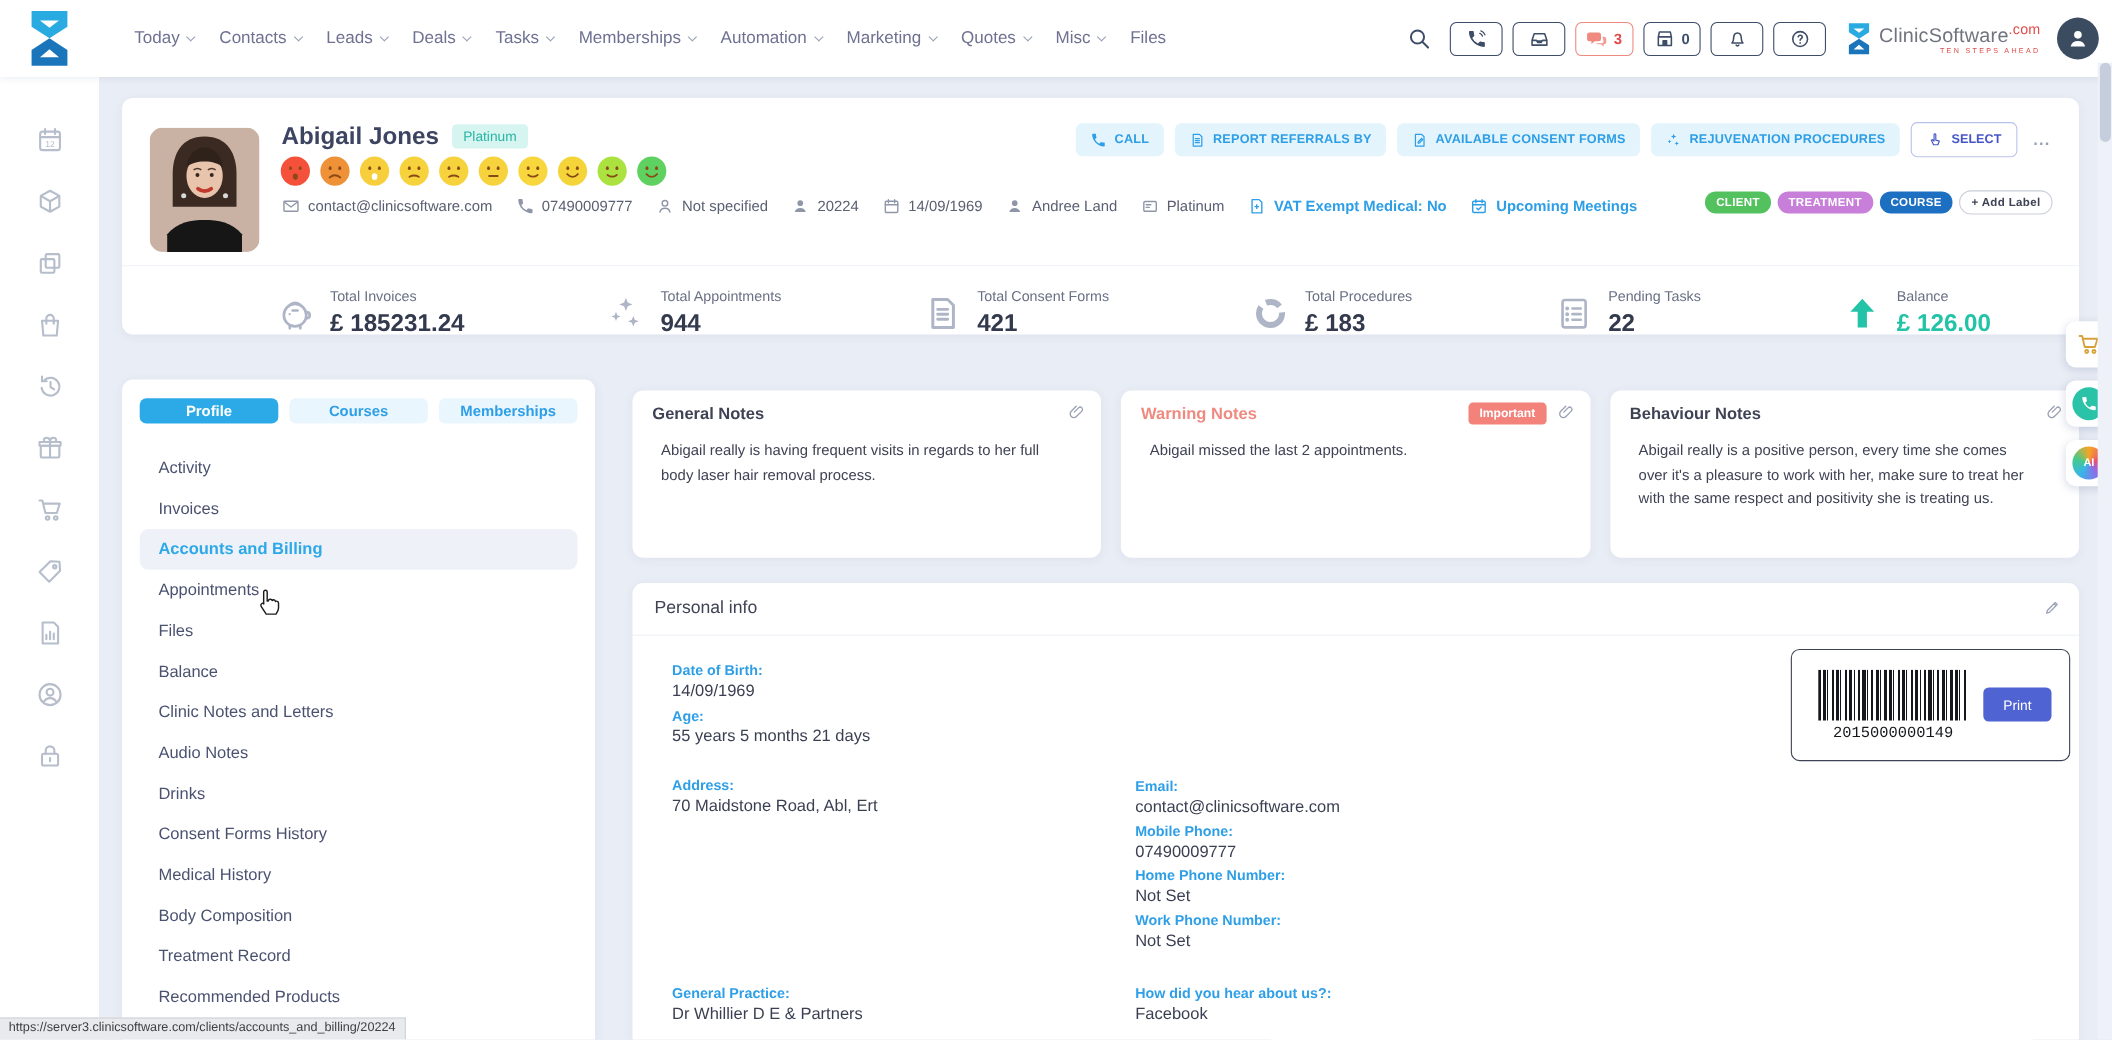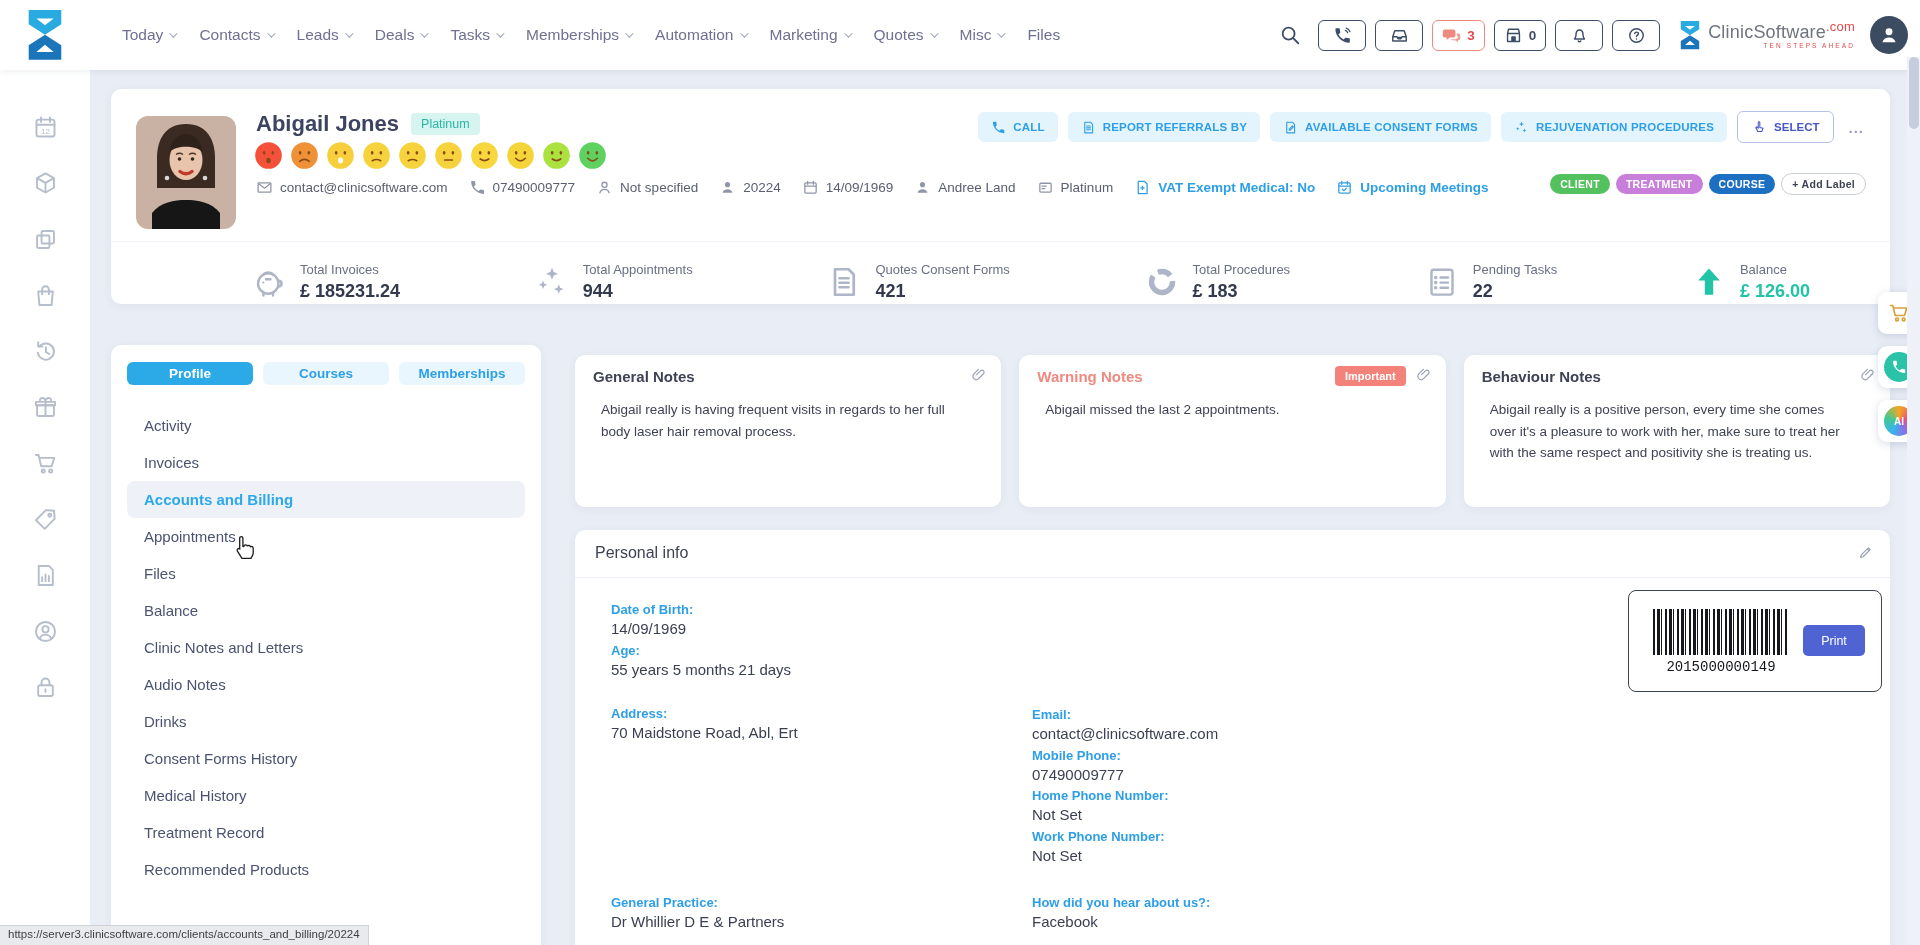--- a/index.html
+++ b/index.html
@@ -62,21 +62,21 @@
   .select-btn { height:32px; background:#fff; color:#4656c8; border:1.5px solid #b8c2e8; border-radius:6px; font-size:11.5px; font-weight:bold;
                 display:flex; align-items:center; gap:7px; padding:0 14px; cursor:pointer; font-family:inherit; }
   .select-btn .ic { width:15px; height:15px; }
   .more-btn { color:#9aa1b5; font-size:15px; font-weight:bold; letter-spacing:1px; cursor:pointer; padding:0 4px; }
 
   .stats { position:absolute; left:0; right:0; top:152px; border-top:1px solid #f1f3f8; padding:20px 80px 0 140px;
            display:flex; justify-content:space-between; }
   .stat { display:flex; align-items:center; gap:13px; }
   .stat .ic { width:36px; height:36px; color:#aeb5c6; }
   .stat-label { font-size:13px; color:#6a7084; margin-bottom:4px; }
-  .stat-value { font-size:18px; font-weight:bold; color:#343a4e; }
+  .stat-value { font-size:22px; font-weight:bold; color:#343a4e; }
 
   
   .tabs { display:flex; gap:10px; padding:17px 16px 14px 16px; }
   .tab { flex:1; height:23px; border-radius:6px; background:#e9f6fd; color:#2e9fe6; font-size:13.5px; font-weight:600;
          display:flex; align-items:center; justify-content:center; cursor:pointer; }
   .tab.active { background:#2caae8; color:#fff; }
   .menu { padding:8px 16px; }
   .menu-item { height:37px; display:flex; align-items:center; padding:0 17px; font-size:15px; color:#4a5270; cursor:pointer; border-radius:8px; }
   .menu-item.active { background:#eef1f7; color:#2da9e8; font-weight:600; }
 
@@ -823,21 +823,21 @@
           </span>
         </div>
 
         <div class="stat">
           <span class="ic">
             <svg viewBox="0 0 24 24">
               <use href="#doc"></use>
             </svg>
           </span>
           <span>
-            <div class="stat-label">Quotes Consent Forms</div>
+            <div class="stat-label">Total Consent Forms</div>
             <div class="stat-value">421</div>
           </span>
         </div>
 
         <div class="stat">
           <span class="ic">
             <svg viewBox="0 0 24 24">
               <use href="#donut"></use>
             </svg>
           </span>
@@ -901,20 +901,21 @@
         <div class="menu-item">Clinic Notes and Letters</div>
 
         <div class="menu-item">Audio Notes</div>
 
         <div class="menu-item">Drinks</div>
 
         <div class="menu-item">Consent Forms History</div>
 
         <div class="menu-item">Medical History</div>
 
+        <div class="menu-item">Body Composition</div>
 
         <div class="menu-item">Treatment Record</div>
 
         <div class="menu-item">Recommended Products</div>
 
     </div>
   </section>
 
   <div class="notes-row">
 

